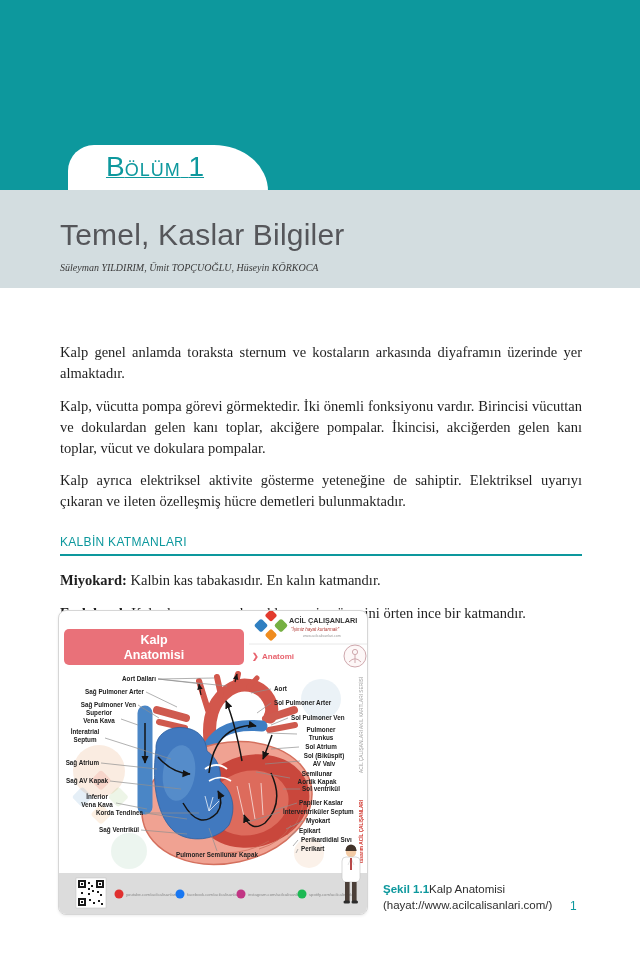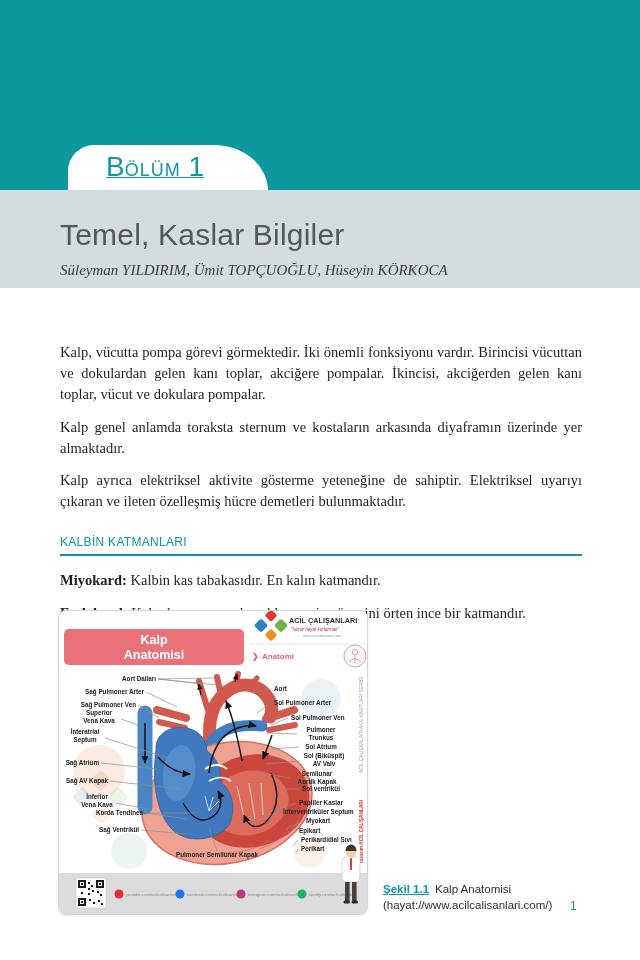--- a/index.html
+++ b/index.html
@@ -16,59 +16,59 @@
   .chapter-tab{position:absolute;left:68px;top:145px;width:200px;height:46px;background:#fff;
        border-radius:26px 54px 0 0 / 26px 46px 0 0;}
   .chapter-tab .txt{position:absolute;left:0;right:26px;top:6px;text-align:center;color:var(--teal);
        font-weight:400;white-space:nowrap;text-decoration:underline;}
   .chapter-tab .big{font-size:28px;}
   .chapter-tab .small{font-size:18px;letter-spacing:1px;}
   
   .title-band{position:absolute;left:0;top:190px;width:640px;height:98px;background:var(--band);}
   .page-title{position:absolute;left:60px;top:28px;font-size:30px;color:var(--title-gray);letter-spacing:.2px;}
   .authors{position:absolute;left:60px;top:72px;font-family:"Liberation Serif",serif;font-style:italic;
-       font-size:15px;color:#3a3a3a;}
+       font-size:10px;color:#3a3a3a;}
   
   .copy{position:absolute;left:60px;top:342px;width:522px;color:var(--ink);
        font-family:"Liberation Serif",serif;font-size:14.5px;line-height:1.44;text-align:justify;}
   .copy p{margin-bottom:12px;}
   .sec-head{margin-top:22px;margin-bottom:2px;font-family:"Liberation Sans",sans-serif;
        color:var(--teal);font-size:12px;letter-spacing:.3px;font-weight:400;}
   .sec-rule{border:0;border-top:2px solid var(--teal);margin:3px 0 14px 0;}
   .def{margin-bottom:11px;}
   .def b{font-weight:700;}
   
   .fig-card{position:absolute;left:58px;top:610px;width:310px;height:305px;background:#fff;
        border:1px solid #d6d6d6;border-radius:8px;overflow:hidden;box-shadow:0 1px 3px rgba(0,0,0,.08);}
   .fig-card svg{display:block;}
   .fig-label{font-family:"Liberation Sans",sans-serif;font-size:6.3px;font-weight:700;fill:#222;}
   .leader{stroke:#8f8f8f;stroke-width:.7;}
   .soc-text{font-size:4.2px;fill:#8a8a8a;}
   
   .caption{position:absolute;left:383px;top:882px;width:210px;font-size:11.5px;color:#2e2e2e;line-height:1.35;}
-  .caption .lbl{color:var(--teal);font-weight:700;margin-right:6px;text-decoration:underline;}
+  .caption .lbl{color:var(--teal);font-weight:700;}
   .folio{position:absolute;left:570px;top:899px;font-size:12px;color:var(--teal);}
 </style>
 </head>
 <body>
 
 <div class="teal-band"></div>
 
 <div class="chapter-tab">
   <div class="txt"><span class="big">B</span><span class="small">ÖLÜM</span><span class="big">&nbsp;</span><span class="big">1</span></div>
 </div>
 
 <div class="title-band">
   <div class="page-title">Temel, Kaslar Bilgiler</div>
   <div class="authors">Süleyman YILDIRIM, Ümit TOPÇUOĞLU, Hüseyin KÖRKOCA</div>
 </div>
 
 <div class="copy">
+  <p>Kalp genel anlamda toraksta sternum ve kostaların arkasında diyaframın üzerinde yer almaktadır.</p>
   <p>Kalp, vücutta pompa görevi görmektedir. İki önemli fonksiyonu vardır. Birincisi vücuttan ve dokulardan gelen kanı toplar, akciğere pompalar. İkincisi, akciğerden gelen kanı toplar, vücut ve dokulara pompalar.</p>
-  <p>Kalp genel anlamda toraksta sternum ve kostaların arkasında diyaframın üzerinde yer almaktadır.</p>
   <p>Kalp ayrıca elektriksel aktivite gösterme yeteneğine de sahiptir. Elektriksel uyarıyı çıkaran ve ileten özelleşmiş hücre demetleri bulunmaktadır.</p>
 
   <div class="sec-head">KALBİN KATMANLARI</div>
   <hr class="sec-rule">
 
   <p class="def"><b>Miyokard:</b><span> Kalbin kas tabakasıdır. En kalın katmandır.</span></p>
   <p class="def"><b>Endokard:</b><span> Kalp duvarının ve kapaklarının iç yüzeyini örten ince bir katmandır.</span></p>
 </div>
 
 <div class="fig-card">

